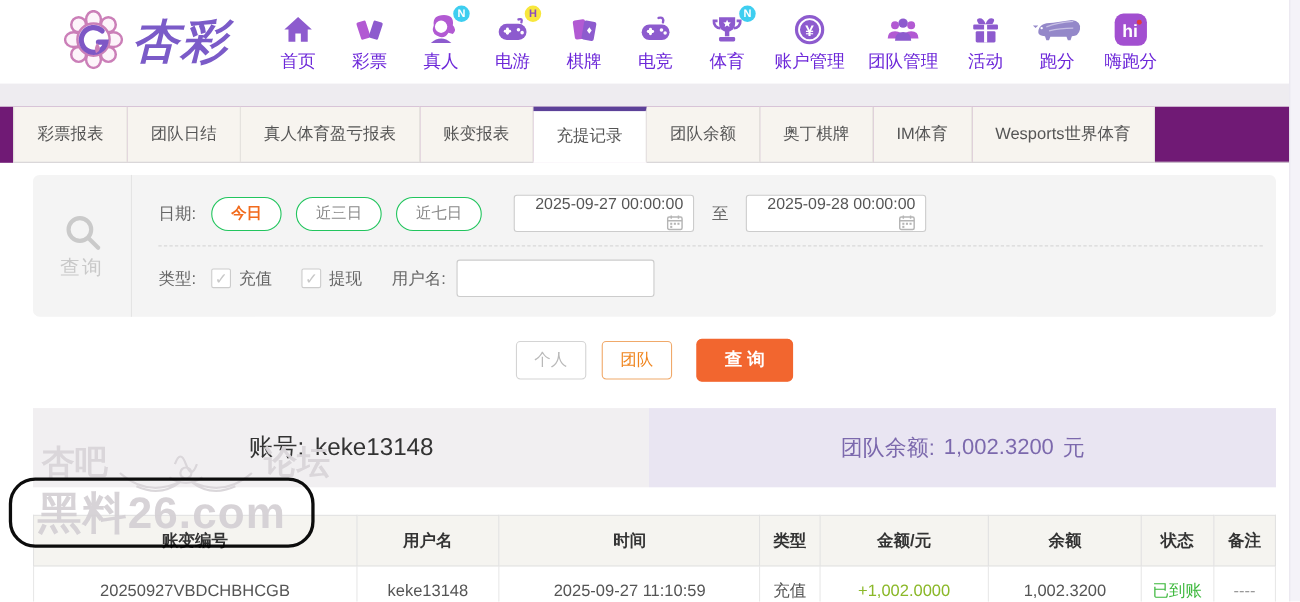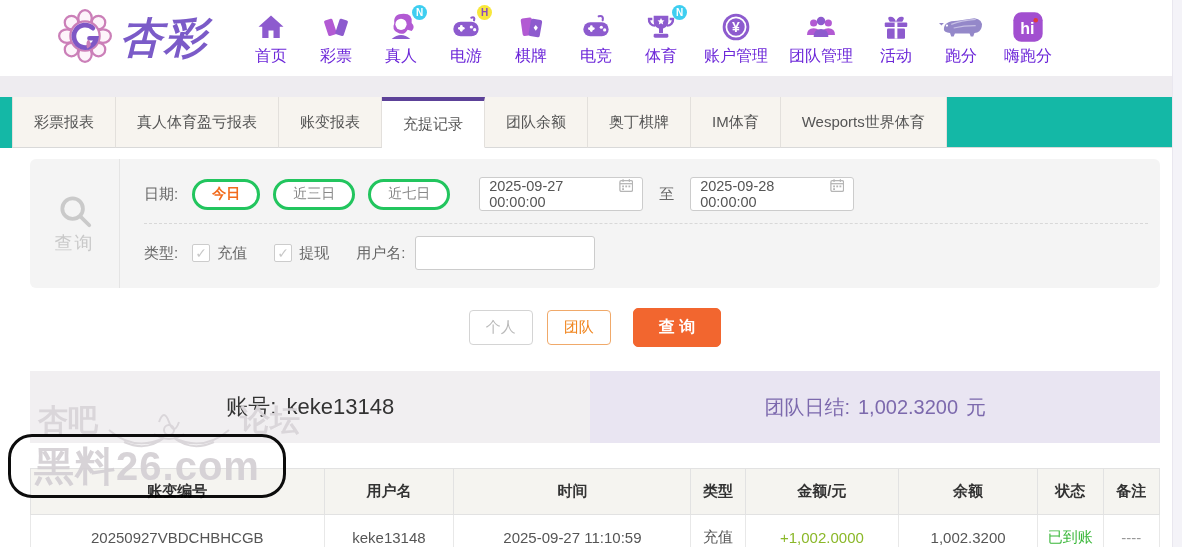--- a/index.html
+++ b/index.html
@@ -17,45 +17,45 @@
   .nav-label { font-size:16px; color:#6d28d9; white-space:nowrap; }
   .badge { position:absolute; top:-4px; right:-10px; width:15px; height:15px; border-radius:50%;
            font-size:10px; font-weight:bold; display:flex; align-items:center; justify-content:center; font-style:normal; }
   .badge.n { background:#3ecef0; color:#fff; }
   .badge.h { background:#f8e73c; color:#8a4bbf; }
 
   
   .gap { height:21px; background:#eeecf0; }
 
   
-  .tabbar { display:flex; background:#14b8a6; padding-left:12px; height:51px; }
+  .tabbar { display:flex; background:#701a75; padding-left:12px; height:51px; }
   .tab { padding:0 21px; font-size:15px; color:#555; line-height:50px; height:51px;
          border-right:1px solid #e3e0dc; border-bottom:1px solid #d9d9d9; cursor:pointer; background:#f7f4ef; }
   .tab:first-child { border-left:1px solid #e3e0dc; }
   .tab.active { background:#fff; border-top:4px solid #5c4198; line-height:45px; border-bottom:1px solid #fff; }
   .tab-filler { flex:1; border-bottom:1px solid #d9d9d9; }
 
   
   .content { background:#fff; }
   .inner { margin:0 22px 0 30px; }
 
   
   .filter-panel { margin-top:11px; background:#f4f4f4; border-radius:6px; display:flex; min-height:120px; }
   .filter-left { width:90px; border-right:1px solid #e4e4e4; display:flex; flex-direction:column;
                  align-items:center; justify-content:center; gap:1px; }
   .search-big { width:38px; height:38px; }
   .filter-left-label { font-size:18px; color:#c9c9c9; letter-spacing:2px; }
   .filter-right { flex:1; padding:14px 0 14px 24px; }
   .filter-row { display:flex; align-items:center; min-height:42px; }
   .f-label { font-size:15px; color:#666; margin-right:14px; }
-  .pill { background:#fff; border:3px solid #22c55e; border-radius:16px; height:31px; padding:0 17px;
+  .pill { background:#fff; border:1px solid #22c55e; border-radius:16px; height:31px; padding:0 17px;
           font-size:14px; color:#888; display:flex; align-items:center; margin-right:13px; cursor:pointer; }
   .pill.active { color:#f26b1d; font-weight:bold; }
   .date-input { background:#fff; border:1px solid #ccc; border-radius:3px; height:34px; width:164px;
-                display:flex; align-items:flex-start; justify-content:space-between; padding:0 9px; margin-left:16px; cursor:text; }
+                display:flex; align-items:flex-end; justify-content:space-between; padding:0 9px; margin-left:16px; cursor:text;flex-direction:column; }
   .date-input .dval { font-size:14.5px; color:#555; }
   .to-label { font-size:15px; color:#666; margin-left:16px; }
   .dashed { border-top:1px dashed #d8d8d8; margin:8px 12px 8px 0; }
   .chk { width:18px; height:18px; background:#fff; border:1px solid #ccc; border-radius:2px;
          display:inline-flex; align-items:center; justify-content:center; color:#c8c8c8; font-size:14px; cursor:pointer; }
   .chk-wrap { display:flex; align-items:center; gap:7px; margin-right:27px; cursor:pointer; }
   .chk-label { font-size:15px; color:#666; }
   .uname-label { font-size:15px; color:#666; margin-right:10px; }
   .uname-input { width:180px; height:34px; border:1px solid #ccc; border-radius:3px; background:#fff; font-size:14px; padding:0 8px; }
 
@@ -266,20 +266,21 @@
         <span class="nav-label">嗨跑分</span>
       </div>
 
     </div>
   </div>
 
   <div class="gap"></div>
 
   <div class="tabbar">
     <div class="tab">彩票报表</div>
+    <div class="tab">团队日结</div>
     <div class="tab">真人体育盈亏报表</div>
     <div class="tab">账变报表</div>
     <div class="tab active">充提记录</div>
     <div class="tab">团队余额</div>
     <div class="tab">奥丁棋牌</div>
     <div class="tab">IM体育</div>
     <div class="tab">Wesports世界体育</div>
     <div class="tab-filler"></div>
   </div>
 
@@ -356,21 +357,21 @@
         <button class="btn btn-team">团队</button>
         <button class="btn btn-query">查 询</button>
       </div>
 
       <div class="account-bar">
         <div class="acct-left">
           <span class="acct-label">账号:</span>
           <span class="acct-value">keke13148</span>
         </div>
         <div class="acct-right">
-          <span class="bal-label">团队日结:</span>
+          <span class="bal-label">团队余额:</span>
           <span class="bal-value">1,002.3200</span>
           <span class="bal-unit">元</span>
         </div>
       </div>
 
       <table class="tbl">
         <colgroup>
           <col style="width:26%">
             <col style="width:11.5%">
             <col style="width:21%">

